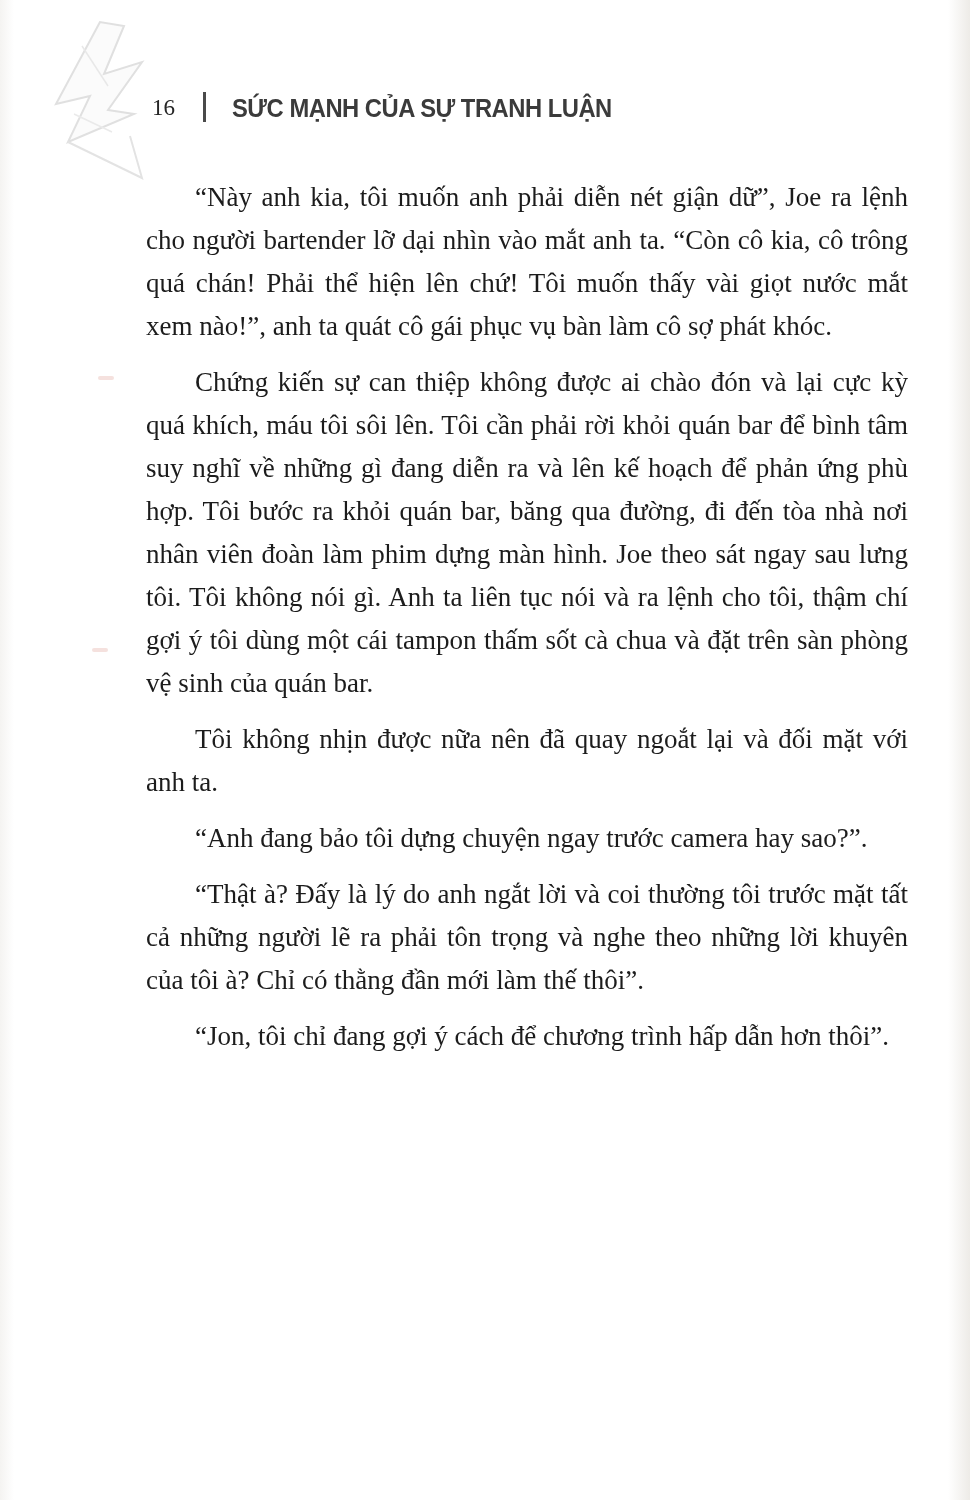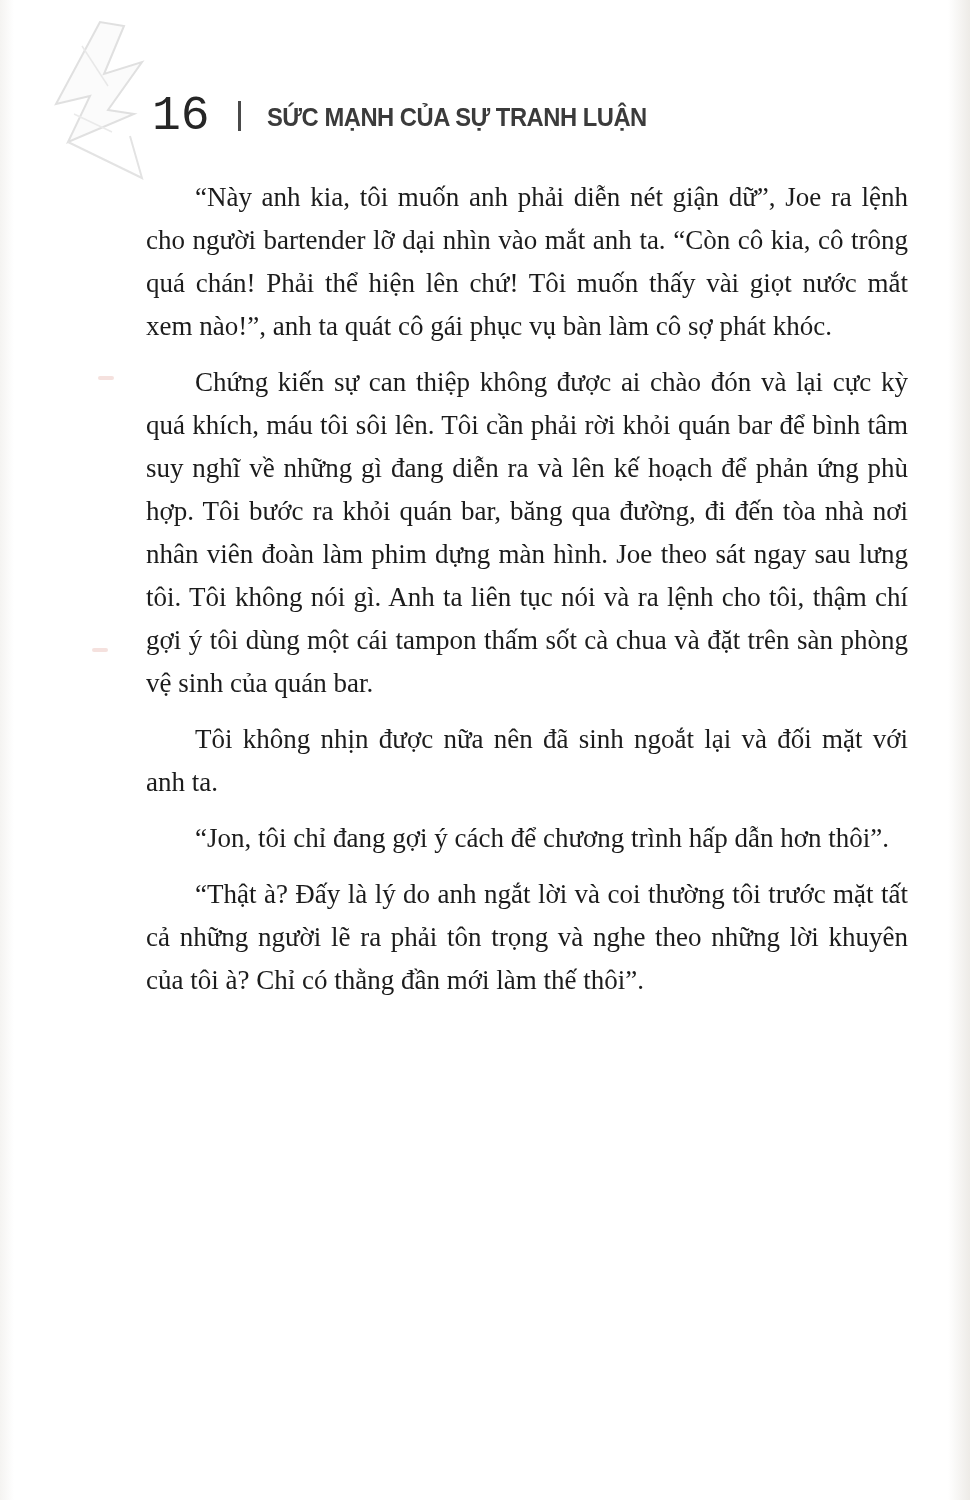--- a/index.html
+++ b/index.html
@@ -54,22 +54,22 @@
 
   .running-header {
     position: absolute;
     left: 152px;
     top: 92px;
     display: flex;
     align-items: center;
     white-space: nowrap;
   }
   .page-number {
-    font-family: Liberation Mono, monospace;
-    font-size: 48px;
+    font-family: Liberation Serif, serif;
+    font-size: 23px;
     color: #262626;
     line-height: 1;
   }
   .header-sep {
     display: inline-block;
     width: 3px;
     height: 30px;
     background: #4a4a4a;
     margin: 0 26px 0 28px;
   }
@@ -117,20 +117,21 @@
 
   <div class="running-header">
     <span class="page-number">16</span>
     <span class="header-sep"></span>
     <span class="header-title">SỨC MẠNH CỦA SỰ TRANH LUẬN</span>
   </div>
 
   <div class="body-text">
     <p>“Này anh kia, tôi muốn anh phải diễn nét giận dữ”, Joe ra lệnh cho người bartender lỡ dại nhìn vào mắt anh ta. “Còn cô kia, cô trông quá chán! Phải thể hiện lên chứ! Tôi muốn thấy vài giọt nước mắt xem nào!”, anh ta quát cô gái phục vụ bàn làm cô sợ phát khóc.</p>
     <p>Chứng kiến sự can thiệp không được ai chào đón và lại cực kỳ quá khích, máu tôi sôi lên. Tôi cần phải rời khỏi quán bar để bình tâm suy nghĩ về những gì đang diễn ra và lên kế hoạch để phản ứng phù hợp. Tôi bước ra khỏi quán bar, băng qua đường, đi đến tòa nhà nơi nhân viên đoàn làm phim dựng màn hình. Joe theo sát ngay sau lưng tôi. Tôi không nói gì. Anh ta liên tục nói và ra lệnh cho tôi, thậm chí gợi ý tôi dùng một cái tampon thấm sốt cà chua và đặt trên sàn phòng vệ sinh của quán bar.</p>
-    <p>Tôi không nhịn được nữa nên đã sinh ngoắt lại và đối mặt với anh ta.</p>
+    <p>Tôi không nhịn được nữa nên đã quay ngoắt lại và đối mặt với anh ta.</p>
+    <p>“Anh đang bảo tôi dựng chuyện ngay trước camera hay sao?”.</p>
+    <p>“Thật à? Đấy là lý do anh ngắt lời và coi thường tôi trước mặt tất cả những người lẽ ra phải tôn trọng và nghe theo những lời khuyên của tôi à? Chỉ có thằng đần mới làm thế thôi”.</p>
     <p>“Jon, tôi chỉ đang gợi ý cách để chương trình hấp dẫn hơn thôi”.</p>
-    <p>“Thật à? Đấy là lý do anh ngắt lời và coi thường tôi trước mặt tất cả những người lẽ ra phải tôn trọng và nghe theo những lời khuyên của tôi à? Chỉ có thằng đần mới làm thế thôi”.</p>
   </div>
 
   <div class="edge-left"></div>
   <div class="edge-right"></div>
 </div>
 
 </body></html>

